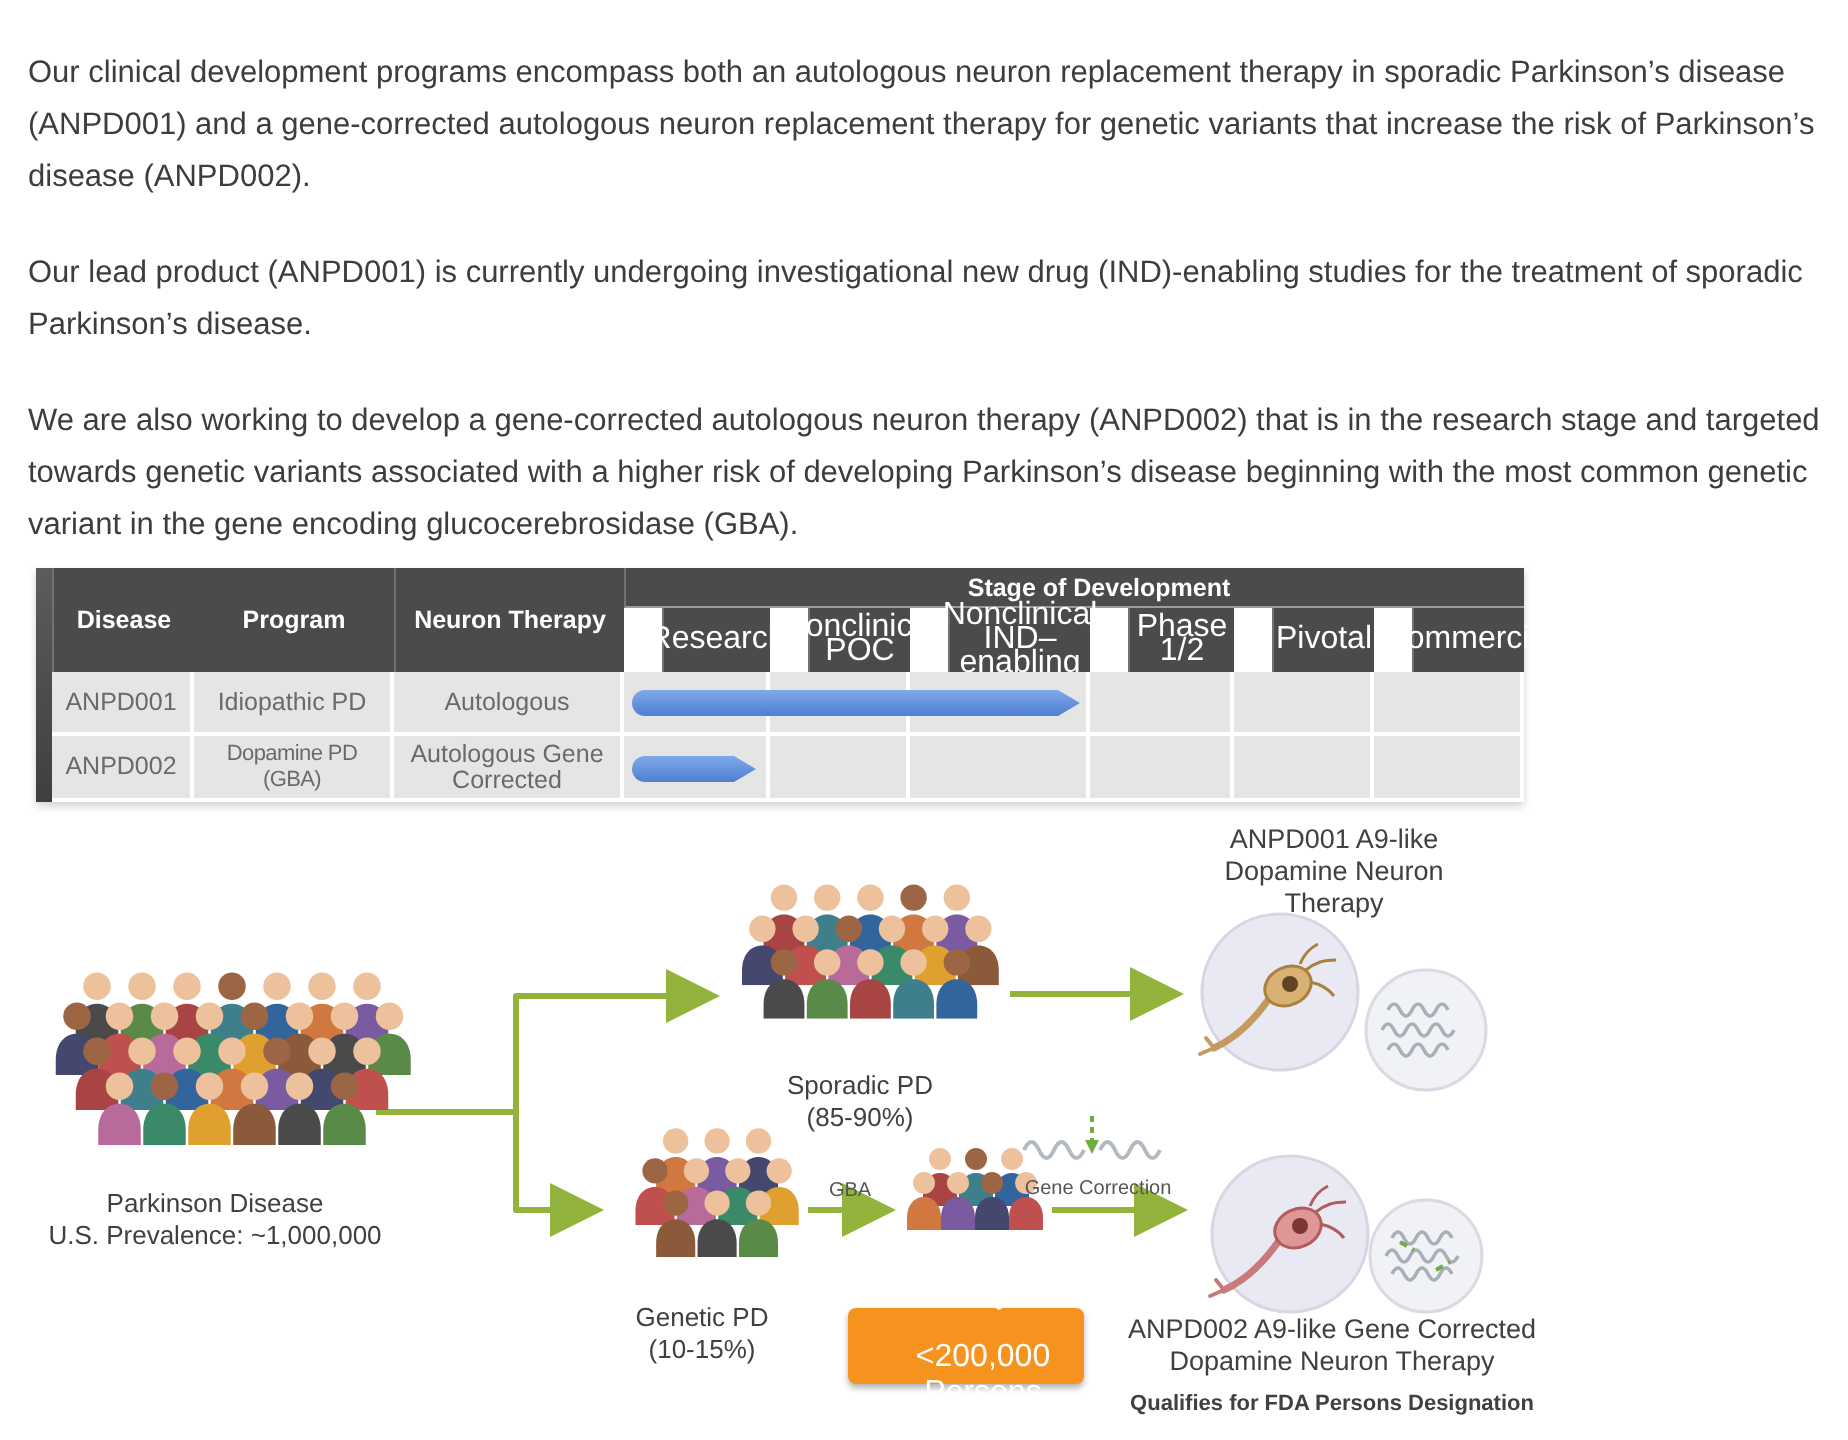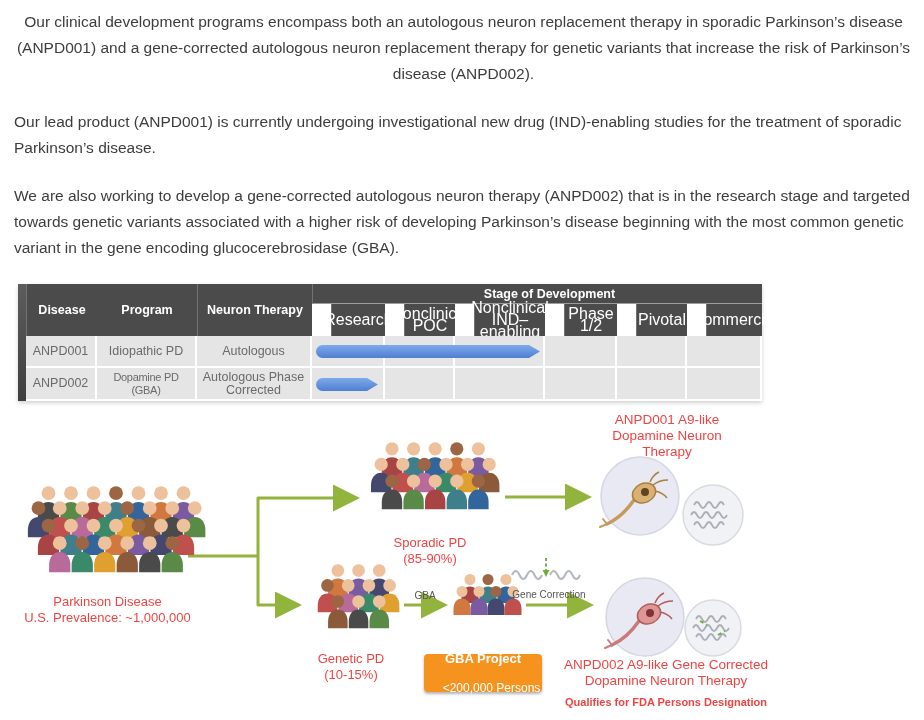--- a/index.html
+++ b/index.html
@@ -3,52 +3,52 @@
 <meta charset="utf-8">
 <style>
   html,body{margin:0;padding:0;}
   body{
     width:924px;height:720px;background:#ffffff;position:relative;overflow:hidden;
     font-family:"Liberation Sans",sans-serif;color:#3d3d3d;
   }
   
   .intro{position:absolute;left:14px;top:0;width:899px;}
   .intro p{font-size:15.5px;line-height:26px;margin:0 0 22px 0;}
-  .intro p:first-child{margin-top:9px;text-align:center;}
+  .intro p:first-child{margin-top:24px;}
 
   
   .pipeline{position:absolute;left:18px;top:284px;width:744px;height:117px;display:flex;box-shadow:0 2px 4px rgba(0,0,0,.18);}
   .pipeline .edge{width:8px;background:linear-gradient(180deg,#5c5c5c,#3f3f3f);}
   .pgrid{display:grid;grid-template-columns:71px 100px 115px 73px 70px 90px 72px 70px 75px;grid-template-rows:20px 32px 32px 33px;}
   .hdr{background:#4b4b4b;color:#ffffff;display:flex;align-items:center;justify-content:center;text-align:center;box-sizing:border-box;border-left:1px solid rgba(255,255,255,.22);}
   .hdr.first{border-left:none;}
   .hdr.main{grid-column:4/10;grid-row:1;font-size:12.5px;font-weight:700;border-bottom:1px solid rgba(255,255,255,.45);padding-left:24px;}
   .hdr.left3{grid-row:1/3;font-size:12.5px;font-weight:700;padding:0 3px;}
   .hdr.stage{grid-row:2;font-size:16px;line-height:12px;padding:0 3px;margin-left:19px;}
   .cell{background:#e5e5e5;border-right:2px solid #ffffff;border-bottom:2px solid #ffffff;display:flex;align-items:center;justify-content:center;text-align:center;color:#6a6a6a;font-size:12.5px;line-height:13px;padding:0 3px;box-sizing:border-box;}
   .cell.small{font-size:11px;letter-spacing:-0.3px;}
   .bar{position:absolute;height:13px;border-radius:7px;background:linear-gradient(180deg,#7fa9ea,#4f7fd2);clip-path:polygon(0 0,calc(100% - 11px) 0,100% 50%,calc(100% - 11px) 100%,0 100%);}
   .bar1{left:298px;top:61px;width:224px;}
   .bar2{left:298px;top:94px;width:62px;}
 
   
   .diagram{position:absolute;left:0;top:405px;width:924px;height:315px;}
   .diagram svg{position:absolute;left:0;top:0;}
-  .dlabel{position:absolute;text-align:center;white-space:pre-line;color:#ef4444;}
+  .dlabel{position:absolute;text-align:center;white-space:pre-line;color:#404040;}
   .lbl-anpd001{left:577px;top:7px;width:180px;font-size:13.5px;line-height:16px;}
   .lbl-sporadic{left:370px;top:130px;width:120px;font-size:13px;line-height:16px;}
   .lbl-source{left:10px;top:189px;width:195px;font-size:13px;line-height:16px;}
   .lbl-genetic{left:292px;top:246px;width:118px;font-size:13px;line-height:16px;}
   .lbl-gba{left:404px;top:185px;width:42px;font-size:10px;color:#555555;}
   .lbl-genecorr{left:498px;top:184px;width:102px;font-size:10px;color:#555555;}
   .lbl-anpd002{left:552px;top:252px;width:228px;font-size:13.5px;line-height:16px;}
   .lbl-orphan{left:552px;top:291px;width:228px;font-size:11px;font-weight:700;}
   .gba-box{position:absolute;left:424px;top:249px;width:118px;height:38px;background:#f6921e;border-radius:4px;color:#ffffff;text-align:center;box-shadow:0 2px 3px rgba(0,0,0,.3);display:flex;flex-direction:column;justify-content:center;gap:15px;}
   .gba-box .l1{font-size:13px;font-weight:700;}
-  .gba-box .l2{font-size:12px;padding-left:17px;}
+  .gba-box .l2{font-size:16px;padding-left:17px;}
 </style>
 </head>
 <body>
 
 <div class="intro">
   <p>Our clinical development programs encompass both an autologous neuron replacement therapy in sporadic Parkinson’s disease (ANPD001) and a gene-corrected autologous neuron replacement therapy for genetic variants that increase the risk of Parkinson’s disease (ANPD002).</p>
   <p>Our lead product (ANPD001) is currently undergoing investigational new drug (IND)-enabling studies for the treatment of sporadic Parkinson’s disease.</p>
   <p>We are also working to develop a gene-corrected autologous neuron therapy (ANPD002) that is in the research stage and targeted towards genetic variants associated with a higher risk of developing Parkinson’s disease beginning with the most common genetic variant in the gene encoding glucocerebrosidase (GBA).</p>
 </div>
 
@@ -72,21 +72,21 @@
     <div class="cell">Autologous</div>
     <div class="cell"></div>
     <div class="cell"></div>
     <div class="cell"></div>
     <div class="cell"></div>
     <div class="cell"></div>
     <div class="cell"></div>
 
     <div class="cell">ANPD002</div>
     <div class="cell small">Dopamine PD (GBA)</div>
-    <div class="cell">Autologous Phase Corrected</div>
+    <div class="cell">Autologous Gene Corrected</div>
     <div class="cell"></div>
     <div class="cell"></div>
     <div class="cell"></div>
     <div class="cell"></div>
     <div class="cell"></div>
     <div class="cell"></div>
   </div>
   <div class="bar bar1"></div>
   <div class="bar bar2"></div>
 </div>

